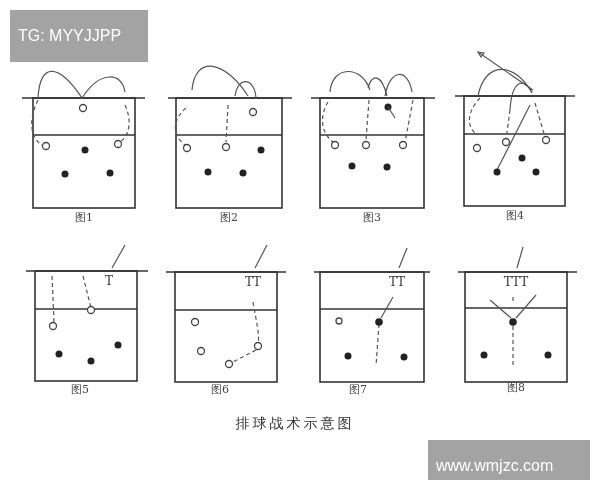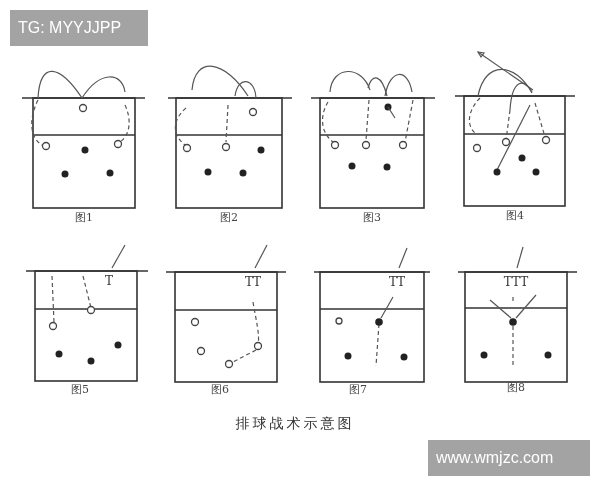--- a/index.html
+++ b/index.html
@@ -1,17 +1,17 @@
 <!DOCTYPE html>
 <html><head>
 <meta charset="utf-8">
 <style>
   html,body{margin:0;padding:0;background:#fff;}
   body{width:600px;height:480px;position:relative;overflow:hidden;font-family:"DejaVu Serif",serif;}
-  .wm{position:absolute;background:#a3a3a3;color:#fff;font-family:"Liberation Sans",sans-serif;font-size:16px;line-height:28px;padding:4px 8px;}
+  .wm{position:absolute;background:#a3a3a3;color:#fff;font-family:"Liberation Sans",sans-serif;font-size:16px;line-height:28px;padding:12px 8px;}
   #wm-tl{left:10px;top:10px;width:122px;}
   #wm-br{left:428px;top:440px;width:146px;}
   svg{position:absolute;left:0;top:0;}
   .court{fill:none;stroke:#333;stroke-width:1.6;}
   .net{stroke:#333;stroke-width:1.6;}
   .path{fill:none;stroke:#555;stroke-width:1.2;}
   .dash{fill:none;stroke:#555;stroke-width:1.2;stroke-dasharray:4 3;}
   .open{fill:#fff;stroke:#444;stroke-width:1.3;}
   .solid{fill:#222;}
   .lbl{font-size:11px;fill:#444;text-anchor:middle;}

